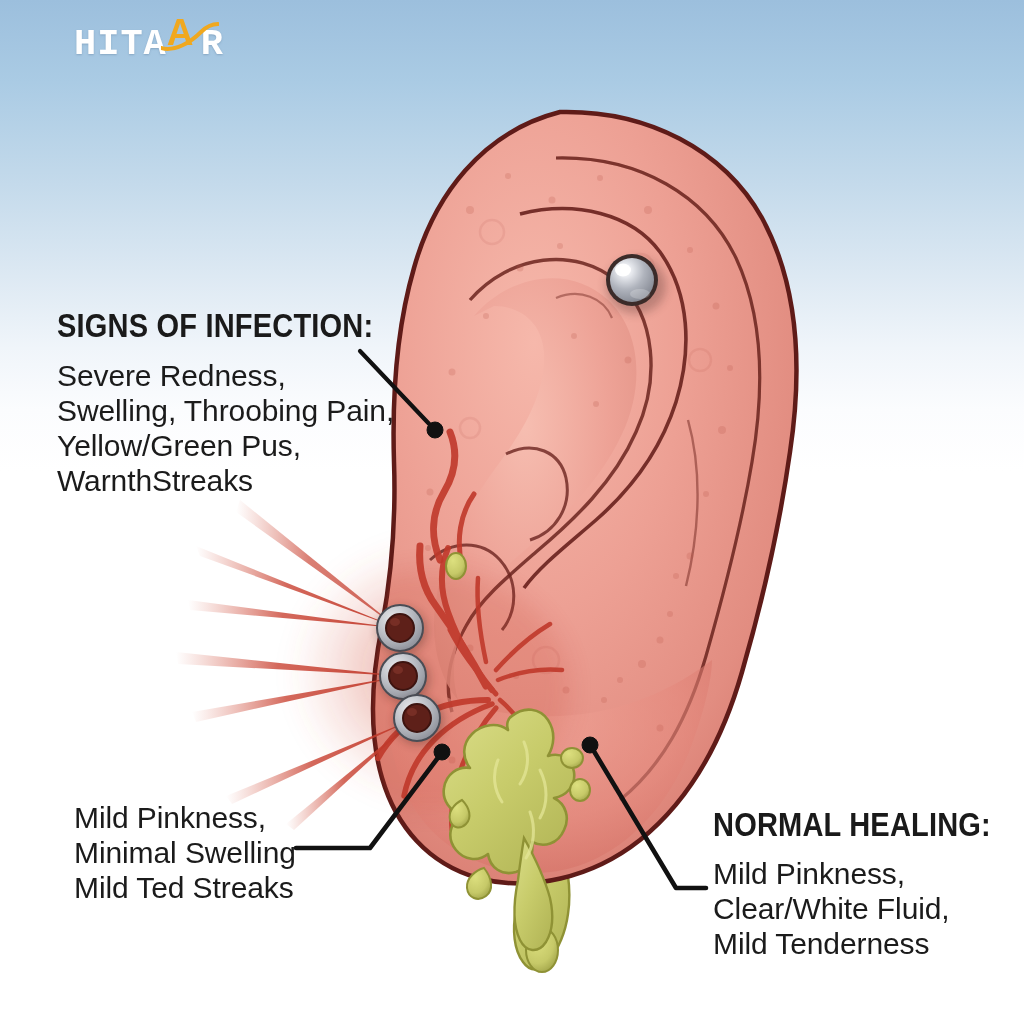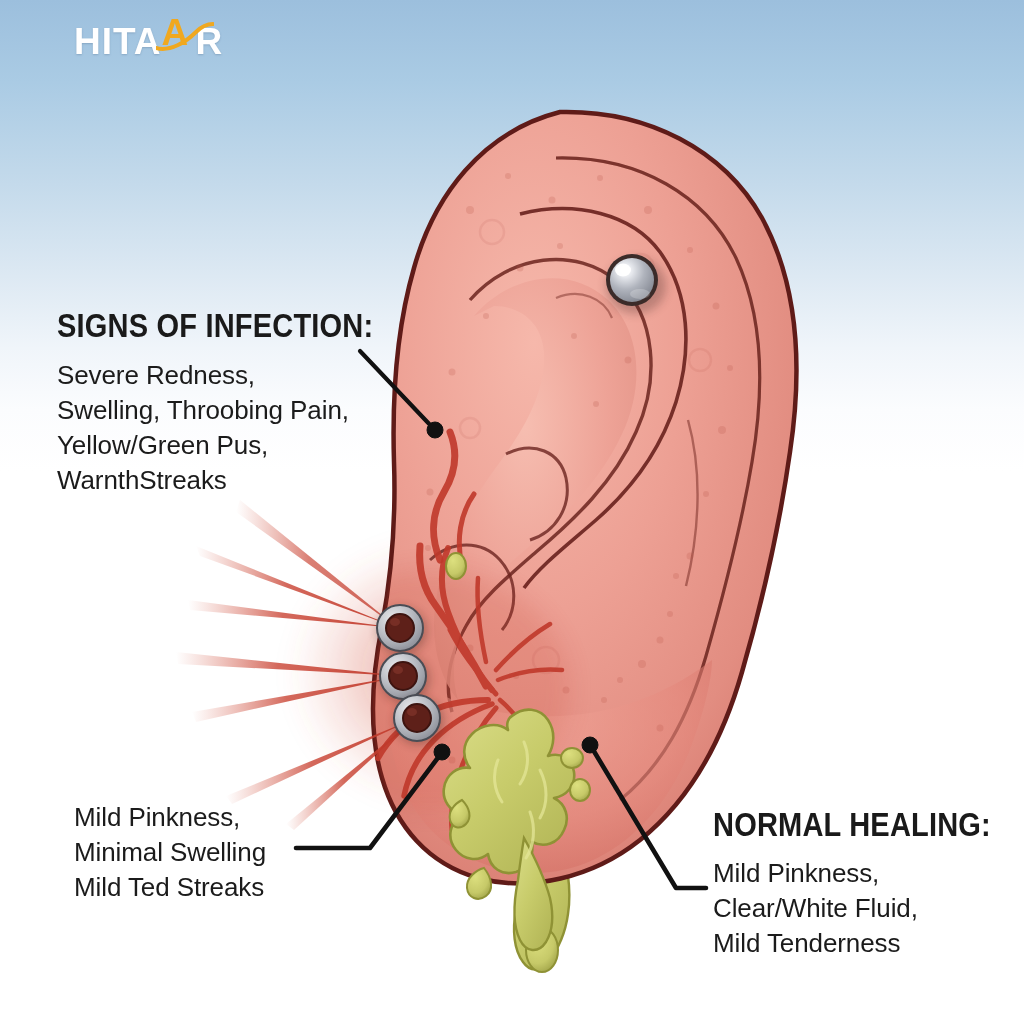--- a/index.html
+++ b/index.html
@@ -17,21 +17,21 @@
   
   #logo{
     position:absolute;left:74px;top:14px;
     display:flex;align-items:baseline;
     letter-spacing:1px;
     z-index:40;
     user-select:none;
   }
   .logo-word{
     font-size:37px;font-weight:bold;color:#ffffff;
-    font-family:Liberation Sans, sans-serif;
+    font-family:Liberation Mono, monospace;
     text-shadow:0 1px 2px rgba(80,110,140,.35);
     line-height:1;
   }
   .logo-a{
     position:relative;display:inline-block;width:34px;height:40px;
   }
   .logo-a .glyph{
     position:absolute;left:0;top:0;font-size:37px;font-weight:bold;
     color:#f0a81f;line-height:1;
   }
@@ -47,21 +47,21 @@
     font-weight:bold;
     font-size:33px;
     letter-spacing:.2px;
     color:#1a1a1a;
     line-height:1.0;
     transform:scaleX(.88);
     transform-origin:left center;
     white-space:nowrap;
   }
   .c-body{
-    font-size:26px;
+    font-size:30px;
     line-height:35px;
     color:#1b1b1b;
     white-space:pre-line;
     letter-spacing:-.1px;
   }
   #callout-infection{left:57px;top:309px;}
   #callout-infection .c-body{margin-top:16px;}
   #callout-mild{left:74px;top:800px;}
   #callout-normal{left:713px;top:808px;}
   #callout-normal .c-body{margin-top:15px;}

